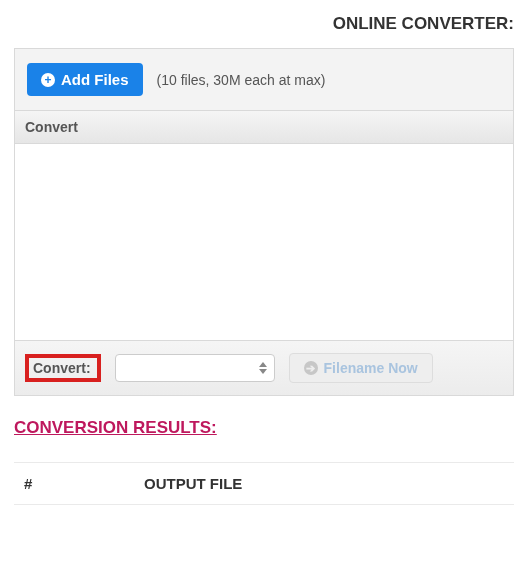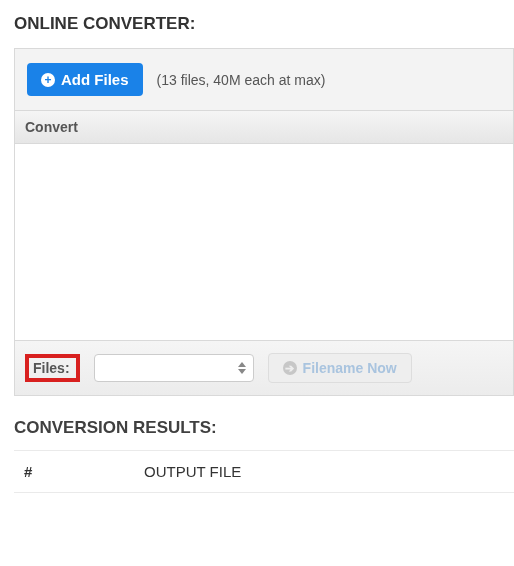--- a/index.html
+++ b/index.html
@@ -10,20 +10,21 @@
     height: 566px;
     overflow: hidden;
     color: #333;
   }
   .page { padding: 14px 0 0 14px; }
   .section-title {
     font-size: 17px;
     font-weight: 700;
     color: #333;
     margin-bottom: 14px;
+    text-align: right;
   }
   .converter-panel {
     border: 1px solid #d9d9d9;
     background: #fff;
   }
   .toolbar {
     background: #f3f3f3;
     border-bottom: 1px solid #d9d9d9;
     padding: 14px 12px;
     display: flex;
@@ -140,62 +141,62 @@
     cursor: pointer;
   }
   .btn-secondary .arrow-icon {
     width: 14px;height:14px;border-radius:50%;
     background:#c7c7c7;color:#eee;
     display:inline-flex;align-items:center;justify-content:center;
     font-size:11px;font-weight:900;line-height:1;
   }
   .results-section { margin-top: 22px; }
   .results-title {
-    font-size: 17px; font-weight:700; color:#404040; margin-bottom: 12px;
+    font-size: 17px; font-weight:700; color:#be185d; margin-bottom: 24px; text-decoration: underline;
   }
   .results-table-head {
     border-top: 1px solid #eaeaea;
     border-bottom: 1px solid #eaeaea;
     padding: 12px 10px;
     display: flex;
   }
   .results-col-num {
     width: 120px;
     font-weight: 700;
     font-size: 15px;
     color: #333;
   }
   .results-col-file {
-    font-weight: 400;
+    font-weight: 700;
     font-size: 15px;
     color: #333;
   }
 </style>
 </head>
 <body>
 
 <div class="page">
   <div class="section-title">ONLINE CONVERTER:</div>
 
   <div class="converter-panel">
     <div class="toolbar">
       <button class="btn-primary">
         <span class="plus-icon">+</span>
         <span>Add Files</span>
       </button>
-      <span class="toolbar-note">(13 files, 40M each at max)</span>
+      <span class="toolbar-note">(10 files, 30M each at max)</span>
     </div>
 
     <div class="table-head">Convert</div>
 
     <div class="table-body"></div>
 
     <div class="footer-bar">
       <div class="target-group">
-        <span class="target-label">Files:</span>
+        <span class="target-label">Convert:</span>
       </div>
       <div class="select-wrap">
         <select class="select" value="">
           <option></option>
         </select>
         <span class="select-arrows">
           <span class="up"></span>
             <span class="down"></span>
         </span>
       </div>

